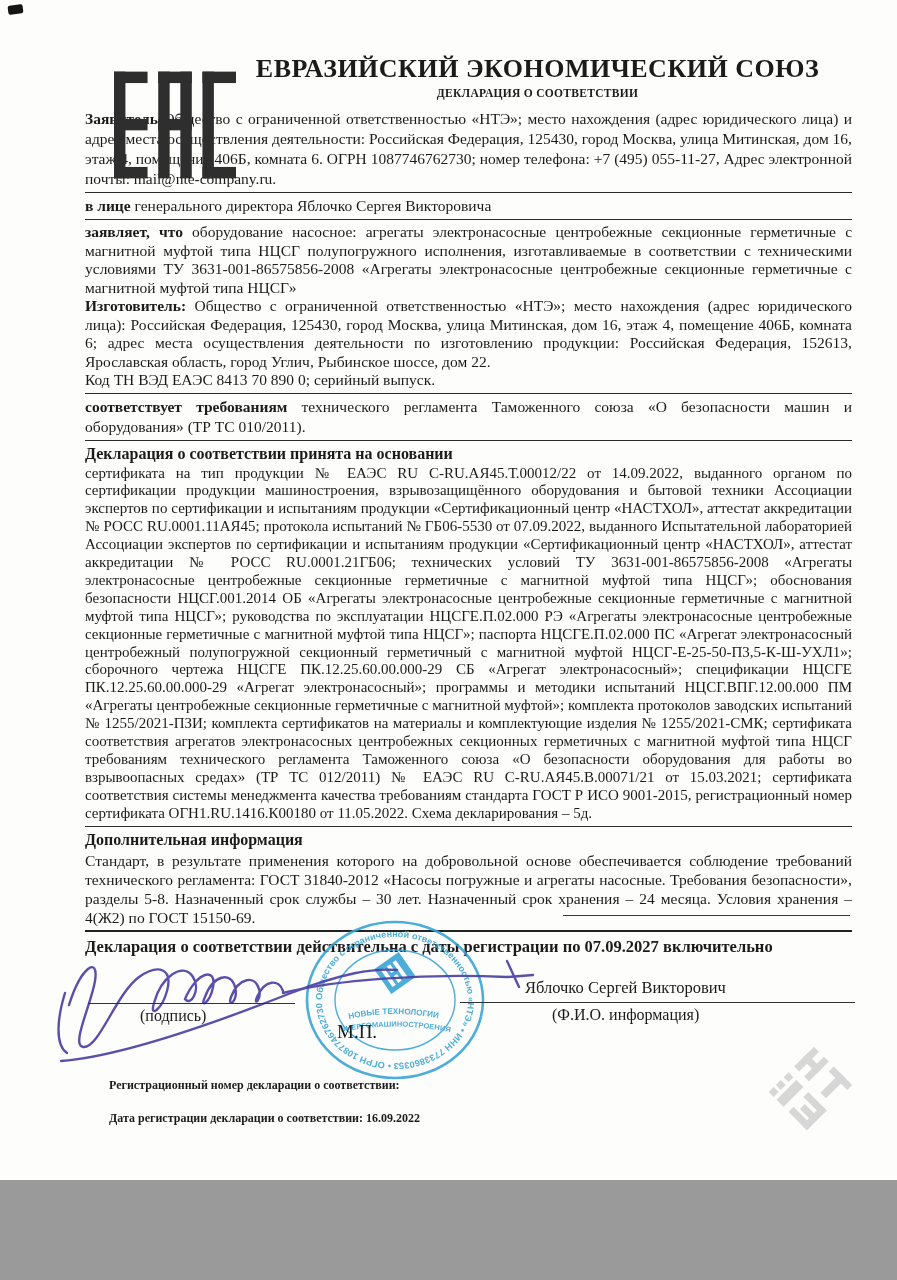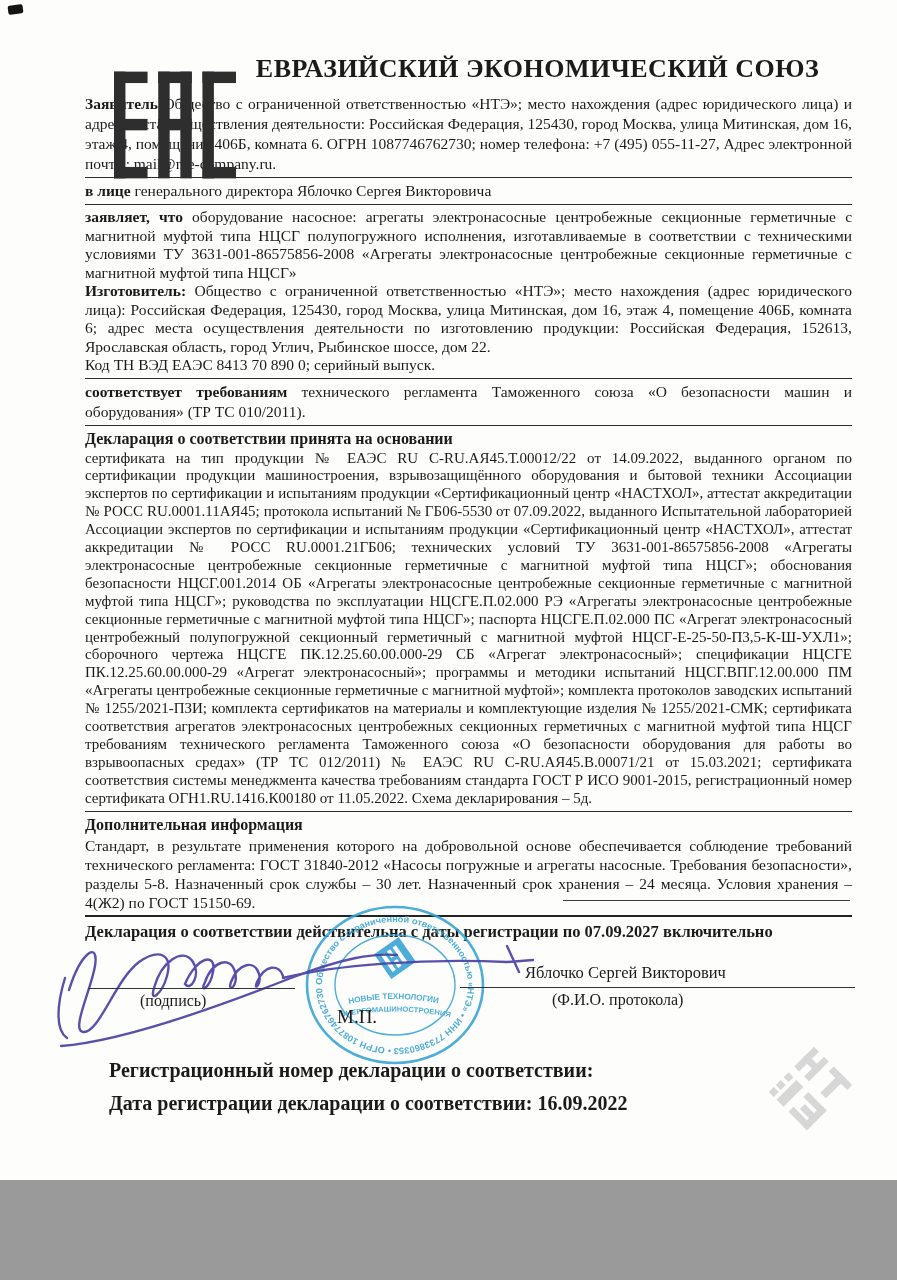--- a/index.html
+++ b/index.html
@@ -28,21 +28,21 @@
   .sig-zone{position:relative;height:112px;}
   .sig-line{position:absolute;left:3px;top:46px;width:207px;border-top:1.2px solid #333;}
   .fio-line{position:absolute;left:375px;top:45px;width:395px;border-top:1.2px solid #333;}
   .podpis{position:absolute;left:55px;top:50px;font-size:16px;}
   .signer-name{position:absolute;left:440px;top:21px;font-size:16.5px;}
   .fio-cap{position:absolute;left:467px;top:49px;font-size:16px;}
   .mp{position:absolute;left:252px;top:64px;font-size:19px;}
   .stamp{position:absolute;left:218px;top:-38px;opacity:.88;}
   .signature-svg{position:absolute;left:-30px;top:-10px;}
   .reg-block{margin:6px 0 0 24px;font-weight:bold;}
-  .reg-line{font-size:20px;line-height:21px;margin:0;}
+  .reg-line{font-size:12px;line-height:21px;margin:0;}
   .reg-date{margin-top:12px;}
   .diamond-wm{position:absolute;left:766px;top:1044px;}
   .wm-text{position:absolute;right:24px;top:1178px;text-align:right;
     font-family:"Liberation Sans","DejaVu Sans",sans-serif;
     font-weight:bold;line-height:1.0;transform:scaleX(.92);transform-origin:right top;}
   .wm-copy{font-size:42px;}
   .wm-site{font-size:43px;margin-top:4px;font-weight:normal;}
 </style>
 </head>
 <body>
@@ -62,20 +62,21 @@
       <rect x="58" y="0" width="44" height="15"></rect>
         <rect x="58" y="62" width="44" height="15"></rect>
       <rect x="116" y="0" width="15" height="140"></rect>
         <rect x="116" y="0" width="44" height="15"></rect>
       <rect x="116" y="125" width="44" height="15"></rect>
     </g>
   </svg>
 
   <div class="doc-header">
     <div class="doc-title">ЕВРАЗИЙСКИЙ ЭКОНОМИЧЕСКИЙ СОЮЗ</div>
+    <div class="doc-subtitle">ДЕКЛАРАЦИЯ О СООТВЕТСТВИИ</div>
   </div>
 
   <div class="content">
 
     <p class="para"><b>Заявитель</b> <span>Общество с ограниченной ответственностью «НТЭ»; место нахождения (адрес юридического лица) и адрес места осуществления деятельности: Российская Федерация, 125430, город Москва, улица Митинская, дом 16, этаж 4, помещение 406Б, комната 6. ОГРН 1087746762730; номер телефона: +7 (495) 055-11-27, Адрес электронной почты: mail@nte-company.ru.</span></p>
     <hr class="rule">
 
     <p class="para"><b>в лице</b> <span>генерального директора Яблочко Сергея Викторовича</span></p>
     <hr class="rule">
 
@@ -136,21 +137,21 @@
           <path d="M6,114 C60,110 150,80 236,46 C288,26 318,21 342,23"></path>
           <path d="M10,46 C2,72 0,98 12,106"></path>
         </g>
       </svg>
 
       <div class="sig-line"></div>
       <div class="podpis">(подпись)</div>
       <div class="mp">М.П.</div>
       <div class="signer-name">Яблочко Сергей Викторович</div>
       <div class="fio-line"></div>
-      <div class="fio-cap">(Ф.И.О. протокола)</div>
+      <div class="fio-cap">(Ф.И.О. информация)</div>
     </div>
 
     <div class="reg-block">
       <p class="reg-line">Регистрационный номер декларации о соответствии:</p>
       <p class="reg-line reg-date">Дата регистрации декларации о соответствии: 16.09.2022</p>
     </div>
 
   </div>
 
   <svg class="diamond-wm" width="96" height="96" viewBox="0 0 96 96">

